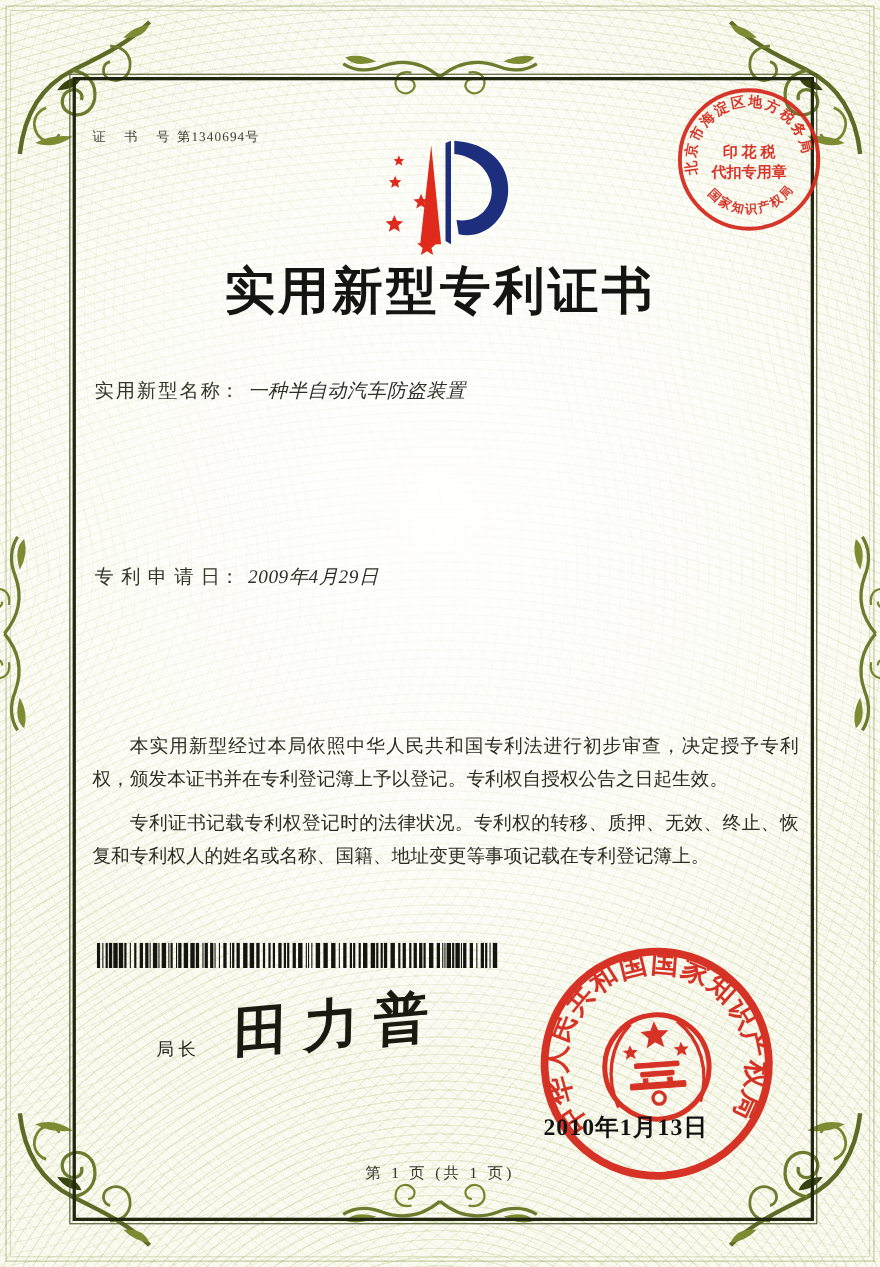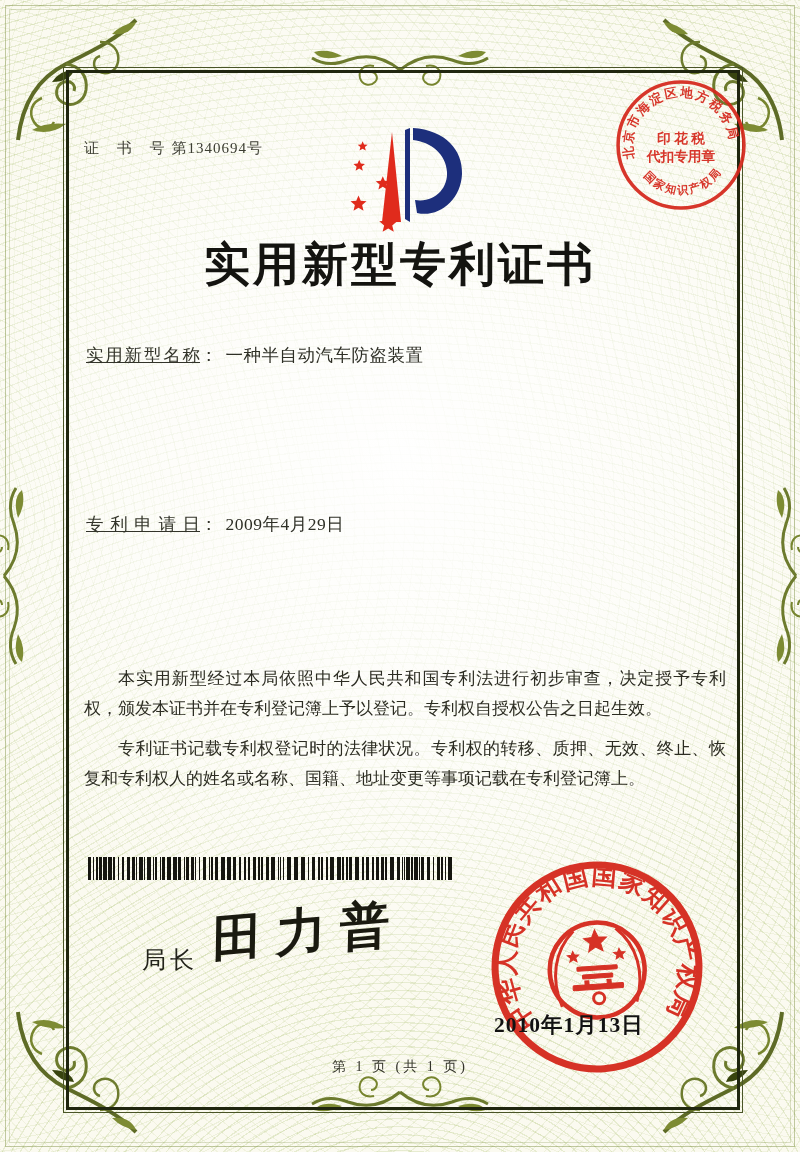--- a/index.html
+++ b/index.html
@@ -14,41 +14,41 @@
       #fbfaf0;
   }
   .outer-edge{position:absolute;inset:5px;border:1px solid rgba(120,140,60,.45);pointer-events:none;}
   .outer-edge2{position:absolute;inset:9px;border:1px solid rgba(120,140,60,.25);pointer-events:none;}
   .ornaments{position:absolute;inset:0;pointer-events:none;}
   .frame{
     position:absolute;left:66px;top:70px;width:668px;height:1034px;
     border:3px solid #20260f;outline:1px solid #4a5527;outline-offset:2px;
     pointer-events:none;
   }
-  .cert-no{position:absolute;left:84px;top:116px;font-size:15px;color:#3d3e33;margin-top:23px;}
+  .cert-no{position:absolute;left:84px;top:116px;font-size:12px;color:#3d3e33;}
   .cert-no .lbl{letter-spacing:7px;}
   .cert-no .val{letter-spacing:1px;}
   .logo{position:absolute;left:333px;top:126px;width:142px;height:114px;}
   .tax-seal{position:absolute;left:612px;top:76px;width:138px;height:138px;opacity:.93;}
   .title{
     position:absolute;left:0;top:234px;width:100%;text-align:center;
     font-size:46px;font-weight:bold;color:#141410;letter-spacing:3px;
   }
   .field{position:absolute;left:86px;font-size:17.5px;color:#33342a;white-space:nowrap;}
-  .field .flabel{display:inline-block;width:114px;text-align:justify;text-align-last:justify;text-decoration:underline;}
+  .field .flabel{display:inline-block;width:114px;text-align:justify;text-align-last:justify;}
   .field .fcolon{margin-right:8px;}
-  .field .fvalue{color:#2e2f26;letter-spacing:.5px;}
+  .field .fvalue{color:#2e2f26;letter-spacing:.5px;font-style:italic;}
   .f0{top:343px;} .f1{top:400px;} .f2{top:455px;} .f3{top:512px;} .f4{top:570px;} .f5{top:627px;}
   .body-text{
     position:absolute;left:84px;top:664px;width:642px;
     font-size:17px;line-height:1.78;color:#2c2c22;text-align:justify;
   }
   .body-text p{margin:0 0 9px 0;text-indent:2em;}
   .barcode{position:absolute;left:88px;top:857px;width:368px;height:23px;}
-  .sig-title{position:absolute;left:142px;top:944px;font-size:24px;color:#23231b;letter-spacing:4px;}
+  .sig-title{position:absolute;left:142px;top:944px;font-size:16px;color:#23231b;letter-spacing:4px;}
   .sig-name{
     position:absolute;left:212px;top:898px;font-size:50px;font-weight:bold;color:#1a1a10;
     letter-spacing:14px;transform:rotate(-5deg) skewX(-6deg);white-space:nowrap;
   }
   .sipo-seal{position:absolute;left:487px;top:857px;width:220px;height:220px;opacity:.95;transform:rotate(-4deg);}
   .issue-date{
     position:absolute;left:494px;top:1010px;font-size:21.5px;font-weight:bold;
     color:#121212;letter-spacing:1px;z-index:5;white-space:nowrap;
   }
   .footer{

